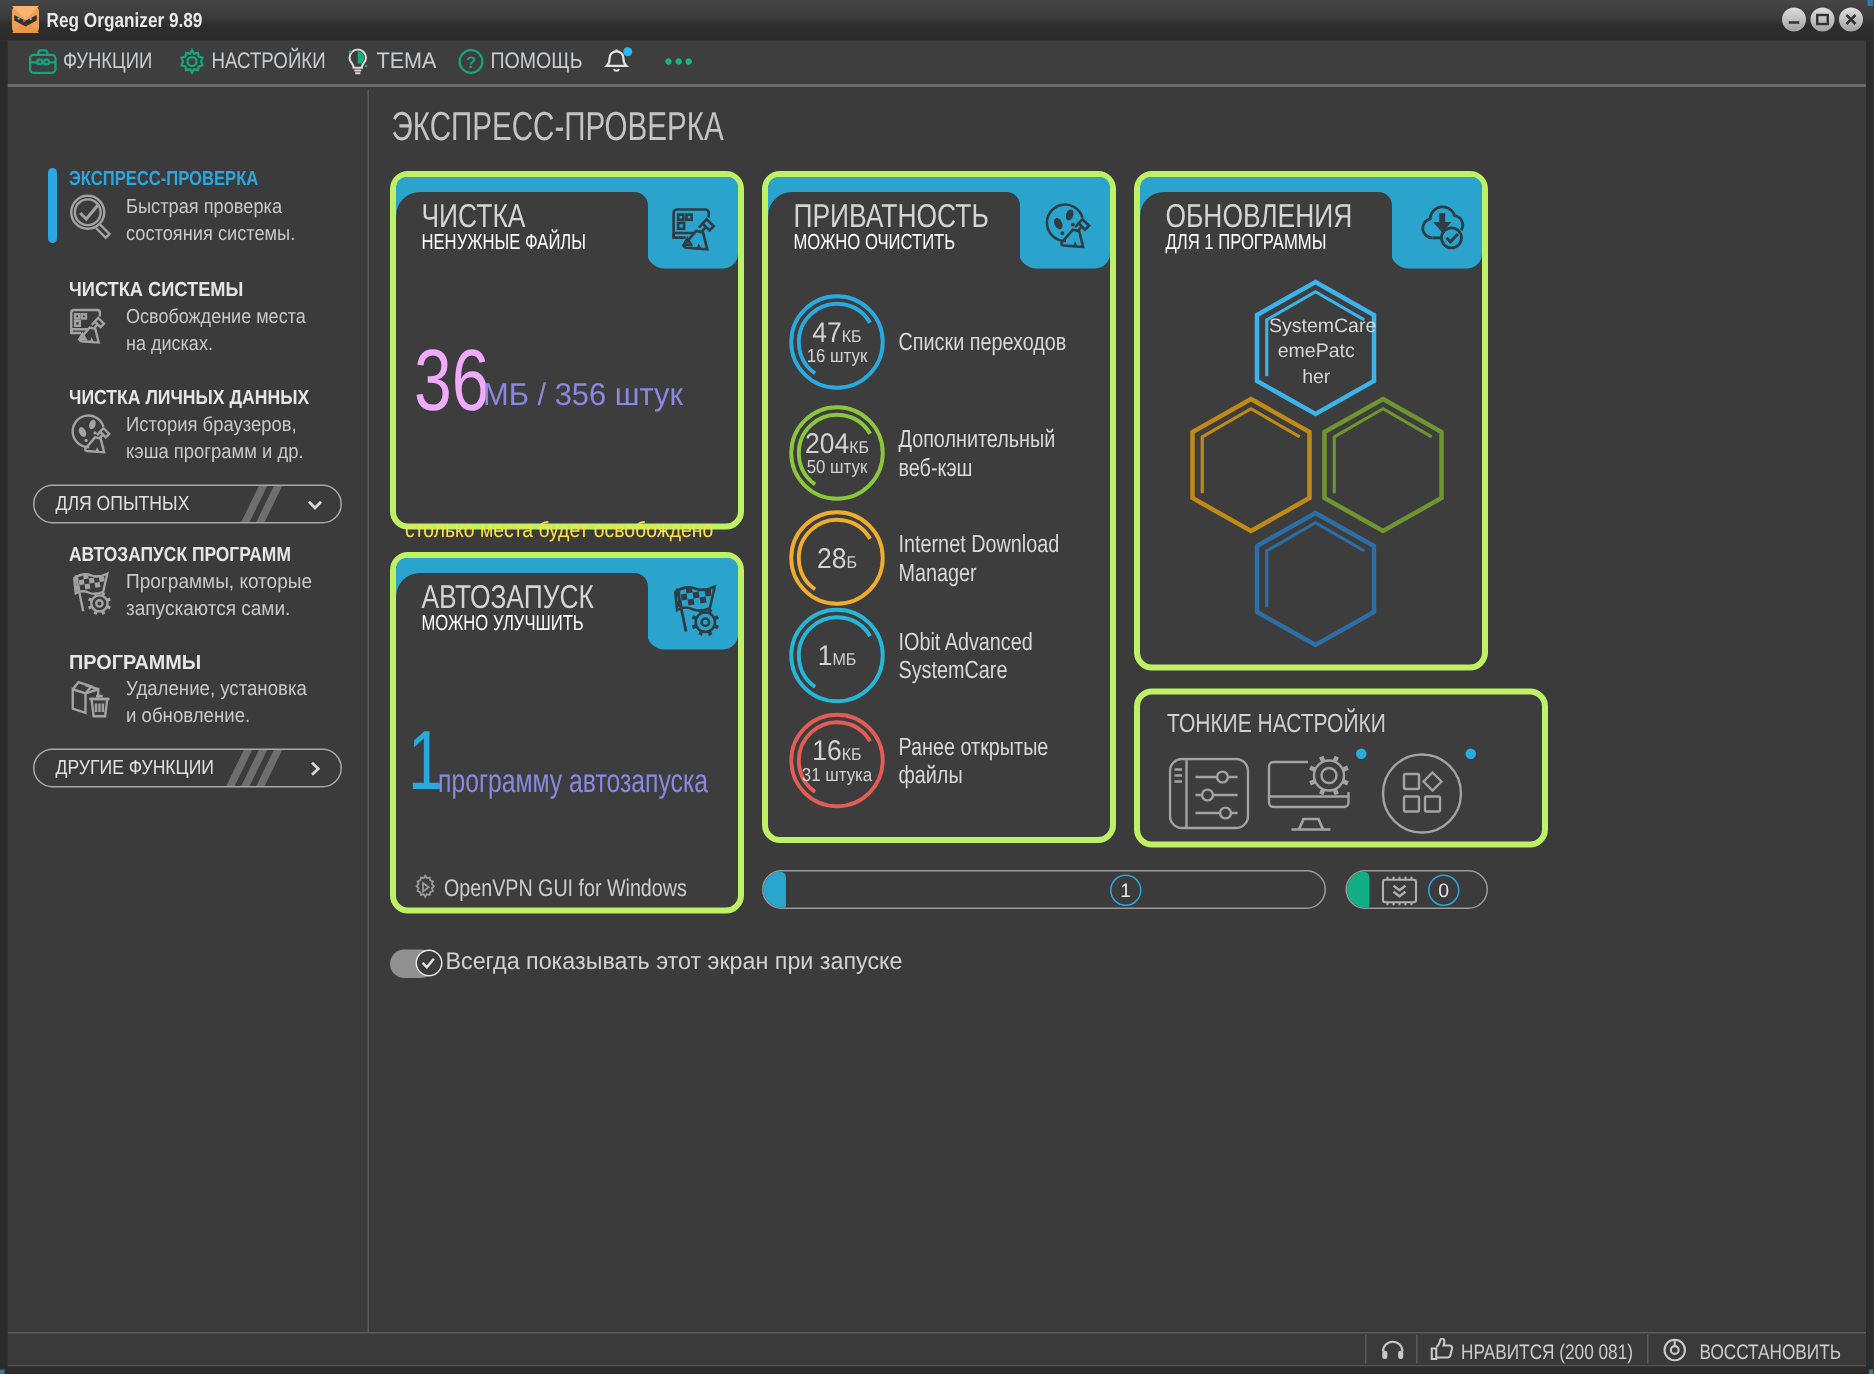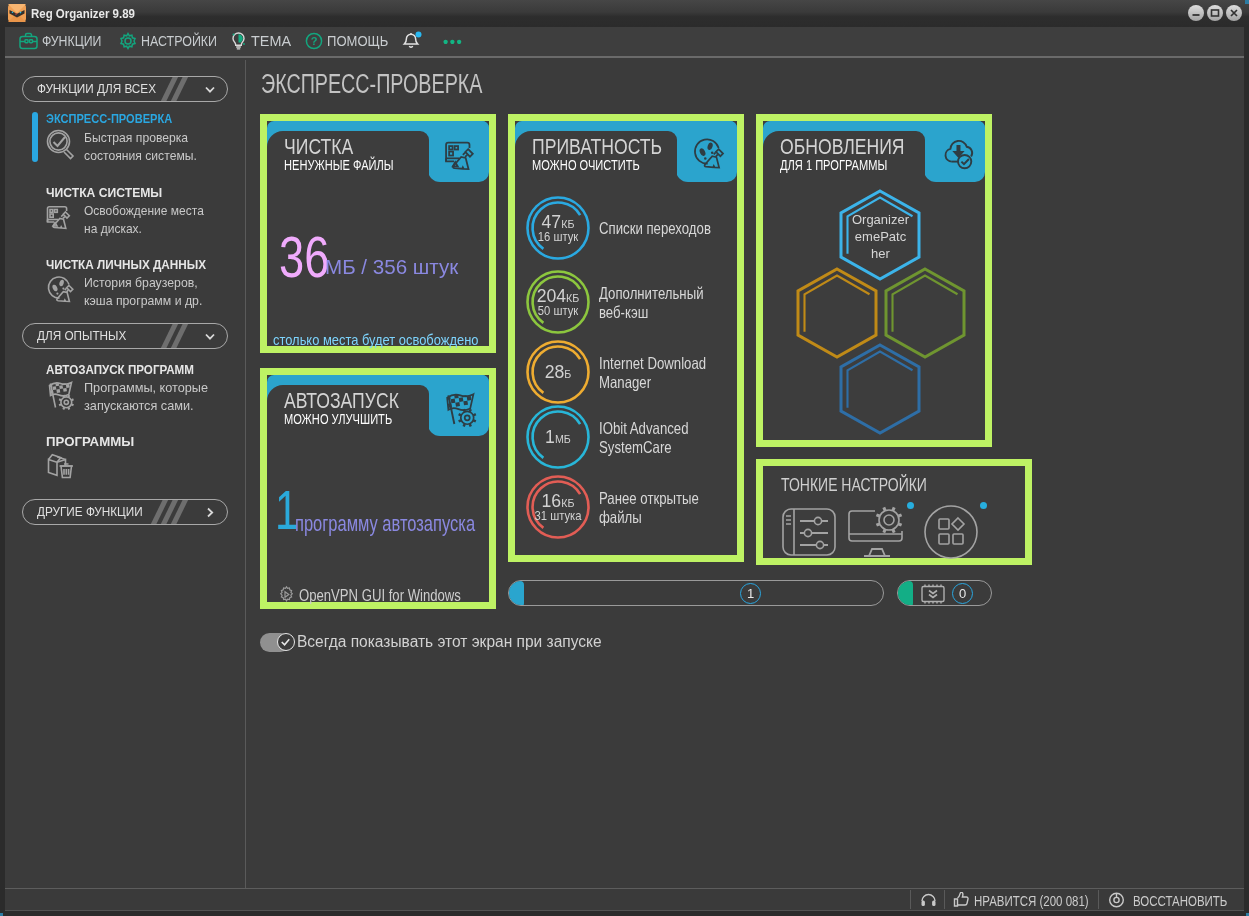--- a/index.html
+++ b/index.html
@@ -25,21 +25,21 @@
 
 .pill { position:absolute; left:22px; width:206px; height:26px; border:1px solid #a8a8a8; border-radius:14px;
   background:#3b3b3b; color:#e0e0e0; font-size:13.5px; line-height:24px; padding-left:14px; overflow:hidden; }
 .stripe { position:absolute; top:-5px; width:5px; height:38px; background:#6e6e6e; transform:rotate(26deg); }
 .pill .chev { position:absolute; right:10px; top:6px; }
 
 .sit { position:absolute; left:46px; font-size:13.5px; font-weight:bold; color:#e6e6e6; }
 .sis { position:absolute; left:84px; font-size:13.5px; color:#c9c9c9; line-height:17.5px; }
 
 
-.card { position:absolute; background:#3d3d3d; border:7px solid #bef264; border-radius:0; }
+.card { position:absolute; background:#3d3d3d; border:4px solid #bef264; border-radius:12px; }
 .cstrip { position:absolute; left:0; top:0; right:0; height:30px; background:#2ba4cd; border-radius:7px 7px 0 0; }
 .cbox { position:absolute; right:0; top:0; width:61px; height:61px; background:#2ba4cd; border-radius:0 7px 10px 12px; }
 .cpanel { position:absolute; left:0; top:10px; right:60px; height:70px; background:#3d3d3d; border-radius:16px 9px 0 0; }
 .ct1 { position:absolute; left:17px; top:13px; font-size:22px; color:#d4d4d4; transform:scaleX(0.80); transform-origin:0 0; white-space:nowrap; }
 .ct2 { position:absolute; left:17px; top:36px; font-size:14.5px; color:#fdfdfd; transform:scaleX(0.765); transform-origin:0 0; white-space:nowrap; }
 .cicon { position:absolute; top:11px; right:11px; }
 
 .ringlbl { position:absolute; left:599px; font-size:16.5px; color:#d8d8d8; line-height:19.5px; transform:scaleX(0.80); transform-origin:0 0; white-space:nowrap; }
 
 svg.lineicon { stroke:#a3a3a3; fill:none; stroke-width:1.6; }
@@ -115,27 +115,20 @@
   <svg class="abs" style="left:402px;top:31px;" width="22" height="19" viewBox="0 0 22 19">
     <path d="M9 3.2 a4.6 4.6 0 0 1 4.6 4.6 c0 3.2 1 4.3 1.9 5.1 H2.5 c0.9 -0.8 1.9 -1.9 1.9 -5.1 A4.6 4.6 0 0 1 9 3.2 Z" fill="none" stroke="#e2e2e2" stroke-width="1.5"></path>
     <path d="M7.3 15 a1.8 1.8 0 0 0 3.4 0" fill="none" stroke="#e2e2e2" stroke-width="1.4"></path>
     <path d="M9 3.4 V2" stroke="#e2e2e2" stroke-width="1.5"></path>
     <circle cx="16.5" cy="3.5" r="3" fill="#29b9f2"></circle>
   </svg>
   <div class="abs" style="left:443px;top:33px;color:#13b584;font-size:15px;font-weight:bold;letter-spacing:1.5px;">•••</div>
 </div>
 
 <div class="abs" style="left:0;top:59px;width:246px;height:829px;">
-  <div class="pill" style="top:17px;"><span class="sq" style="transform:scaleX(0.87);">ФУНКЦИИ ДЛЯ ВСЕХ</span>
-    <div class="stripe" style="right:46px;"></div>
-    <div class="stripe" style="right:56px;"></div>
-    <svg class="chev" width="14" height="13" viewBox="0 0 14 13" fill="none" stroke="#d8d8d8" stroke-width="1.8">
-        <path d="M3 4.5 L7 8.7 L11 4.5"></path>
-      </svg>
-  </div>
 
   <div class="abs" style="left:32px;top:53px;width:6px;height:50px;border-radius:3px;background:#2aa7e1;"></div>
   <div class="sit" style="top:52px;color:#2aa7e1;"><span class="sq" style="transform:scaleX(0.82);">ЭКСПРЕСС-ПРОВЕРКА</span></div>
   <svg class="abs lineicon" style="left:46px;top:70px;" width="29" height="33" viewBox="0 0 29 33">
     <circle cx="12.5" cy="12.5" r="11"></circle>
     <circle cx="12.5" cy="12.5" r="8.6"></circle>
     <path d="M7.5 13 L11.5 17 L19 8" stroke-width="2"></path>
     <path d="M20.5 20.5 L27 27 L24.5 29.5 L18 23"></path>
   </svg>
   <div class="sis" style="top:70px;"><span class="sq" style="transform:scaleX(0.90);">Быстрая проверка<br>состояния системы.</span></div>
@@ -205,20 +198,21 @@
   <div class="sit" style="top:375px;"><span class="sq" style="transform:scaleX(0.98);">ПРОГРАММЫ</span></div>
   <svg class="abs lineicon" style="left:45px;top:391px;" width="33" height="31" viewBox="0 0 33 31">
     <path d="M3.5 9.5 l8.5 2.8 v13 l-8.5 -2.8 Z"></path>
     <path d="M12 12.3 l8.5 -2.8 v6.5"></path>
     <path d="M3.5 9.5 l3.8 -4.7 8.5 2.8 -3.8 4.7"></path>
     <path d="M20.5 9.5 l-8.5 -2.7"></path>
     <path d="M16 16 h10.5 l-1.4 11.5 h-7.7 Z"></path>
     <path d="M14.5 16 h13.5 M19 14 h4.5"></path>
     <path d="M19 19 v5.7 M21.3 19 v5.7 M23.6 19 v5.7"></path>
   </svg>
+  <div class="sis" style="top:391px;"><span class="sq" style="transform:scaleX(0.92);">Удаление, установка<br>и обновление.</span></div>
 
   <div class="pill" style="top:440px;"><span class="sq" style="transform:scaleX(0.87);">ДРУГИЕ ФУНКЦИИ</span>
     <div class="stripe" style="right:46px;"></div>
     <div class="stripe" style="right:56px;"></div>
     <div class="stripe" style="right:66px;"></div>
     <svg class="chev" width="14" height="13" viewBox="0 0 14 13" fill="none" stroke="#d8d8d8" stroke-width="1.8">
         <path d="M5 2.5 L9.2 6.5 L5 10.5"></path>
       </svg>
   </div>
 </div>
@@ -238,21 +232,21 @@
       <rect x="9.5" y="6.5" width="2.8" height="2.8"></rect>
       <rect x="5" y="11" width="3.2" height="3.2"></rect>
     <path d="M2.5 16.5 v2.5 h6.5"></path>
     <path d="M8 23 h4 l-2 -3.5 Z"></path>
     <path d="M20.5 9 l3.8 3.8 -2.3 2.3 -3.8 -3.8 Z"></path>
     <path d="M18 11.8 l-1.8 1.8 M19.8 13.6 l-1.8 1.8"></path>
     <path d="M14.8 15.4 L8.4 22.8 Q7.7 24.3 9.4 24.5 L15.7 25 L16.2 23.8 L16.9 25.05 L20.8 25.3 L18.5 16.2 Z"></path>
   </svg>
   <div class="abs" style="left:12px;top:107px;font-size:58px;line-height:1;color:#f0abfc;"><span class="sq" style="transform:scaleX(0.78);">36</span></div>
   <div class="abs" style="left:58px;top:135px;font-size:21px;line-height:1;color:#8a88e0;"><span class="sq" style="transform:scaleX(0.98);">МБ / 356 штук</span></div>
-  <div class="abs" style="left:6px;top:211px;font-size:14.5px;color:#7dd3fc;"><span class="sq" style="transform:scaleX(0.89);">столько места будет освобождено</span></div>
+  <div class="abs" style="left:6px;top:228px;font-size:14.5px;color:#fde047;"><span class="sq" style="transform:scaleX(0.89);">столько места будет освобождено</span></div>
 </div>
 
 <div class="card" style="left:260px;top:368px;width:236px;height:241px;">
   <div class="cstrip"></div>
     <div class="cbox"></div>
     <div class="cpanel"></div>
   <div class="ct1">АВТОЗАПУСК</div>
   <div class="ct2">МОЖНО УЛУЧШИТЬ</div>
   <svg class="cicon" style="top:15px;right:9px;" width="37" height="37" viewBox="0 0 31 31" fill="none" stroke="#2e3d44" stroke-width="1.45">
     <defs>
@@ -374,21 +368,21 @@
   <svg style="position:absolute;left:0;top:0;" width="234" height="331" viewBox="0 0 234 331">
       <polygon points="117,70 156,92 156,136 117,158 78,136 78,92" fill="none" stroke="#3cb4ea" stroke-width="3"></polygon>
       <polyline points="84.5,132.75 84.5,95.25 117,76.5 149.5,95.25" fill="none" stroke="#3cb4ea" stroke-width="2.1"></polyline>
       <polygon points="74,148 113,170 113,214 74,236 35,214 35,170" fill="none" stroke="#c08a17" stroke-width="3"></polygon>
       <polyline points="41.5,210.75 41.5,173.25 74,154.5 106.5,173.25" fill="none" stroke="#c08a17" stroke-width="2.1"></polyline>
       <polygon points="162,148 201,170 201,214 162,236 123,214 123,170" fill="none" stroke="#6f9530" stroke-width="3"></polygon>
       <polyline points="129.5,210.75 129.5,173.25 162,154.5 194.5,173.25" fill="none" stroke="#6f9530" stroke-width="2.1"></polyline>
       <polygon points="117,224 156,246 156,290 117,312 78,290 78,246" fill="none" stroke="#2e6ea6" stroke-width="3"></polygon>
       <polyline points="84.5,286.75 84.5,249.25 117,230.5 149.5,249.25" fill="none" stroke="#2e6ea6" stroke-width="2.1"></polyline>
     </svg>
-  <div class="abs" style="left:86px;top:90px;width:63px;text-align:center;font-size:13px;color:#d6d6d6;line-height:17px;">Organizer emePatc her</div>
+  <div class="abs" style="left:86px;top:90px;width:63px;text-align:center;font-size:13px;color:#d6d6d6;line-height:17px;">SystemCare emePatc her</div>
 </div>
 
 <div class="card" style="left:756px;top:459px;width:276px;height:106px;">
   <div class="abs" style="left:18px;top:9px;font-size:17.5px;color:#cfcfcf;"><span class="sq" style="transform:scaleX(0.8);">ТОНКИЕ НАСТРОЙКИ</span></div>
   <svg class="abs lineicon" style="left:19px;top:42px;" width="54" height="50" viewBox="0 0 54 50">
     <rect x="1" y="1" width="52" height="46" rx="8"></rect>
     <path d="M12 1 V47 M4 8 h5 M4 12 h5 M4 16 h5"></path>
     <path d="M18 13 h28 M18 25 h28 M18 37 h28" stroke-width="1.8"></path>
     <circle cx="36" cy="13" r="3.6" fill="#3d3d3d"></circle>
     <circle cx="26" cy="25" r="3.6" fill="#3d3d3d"></circle>

